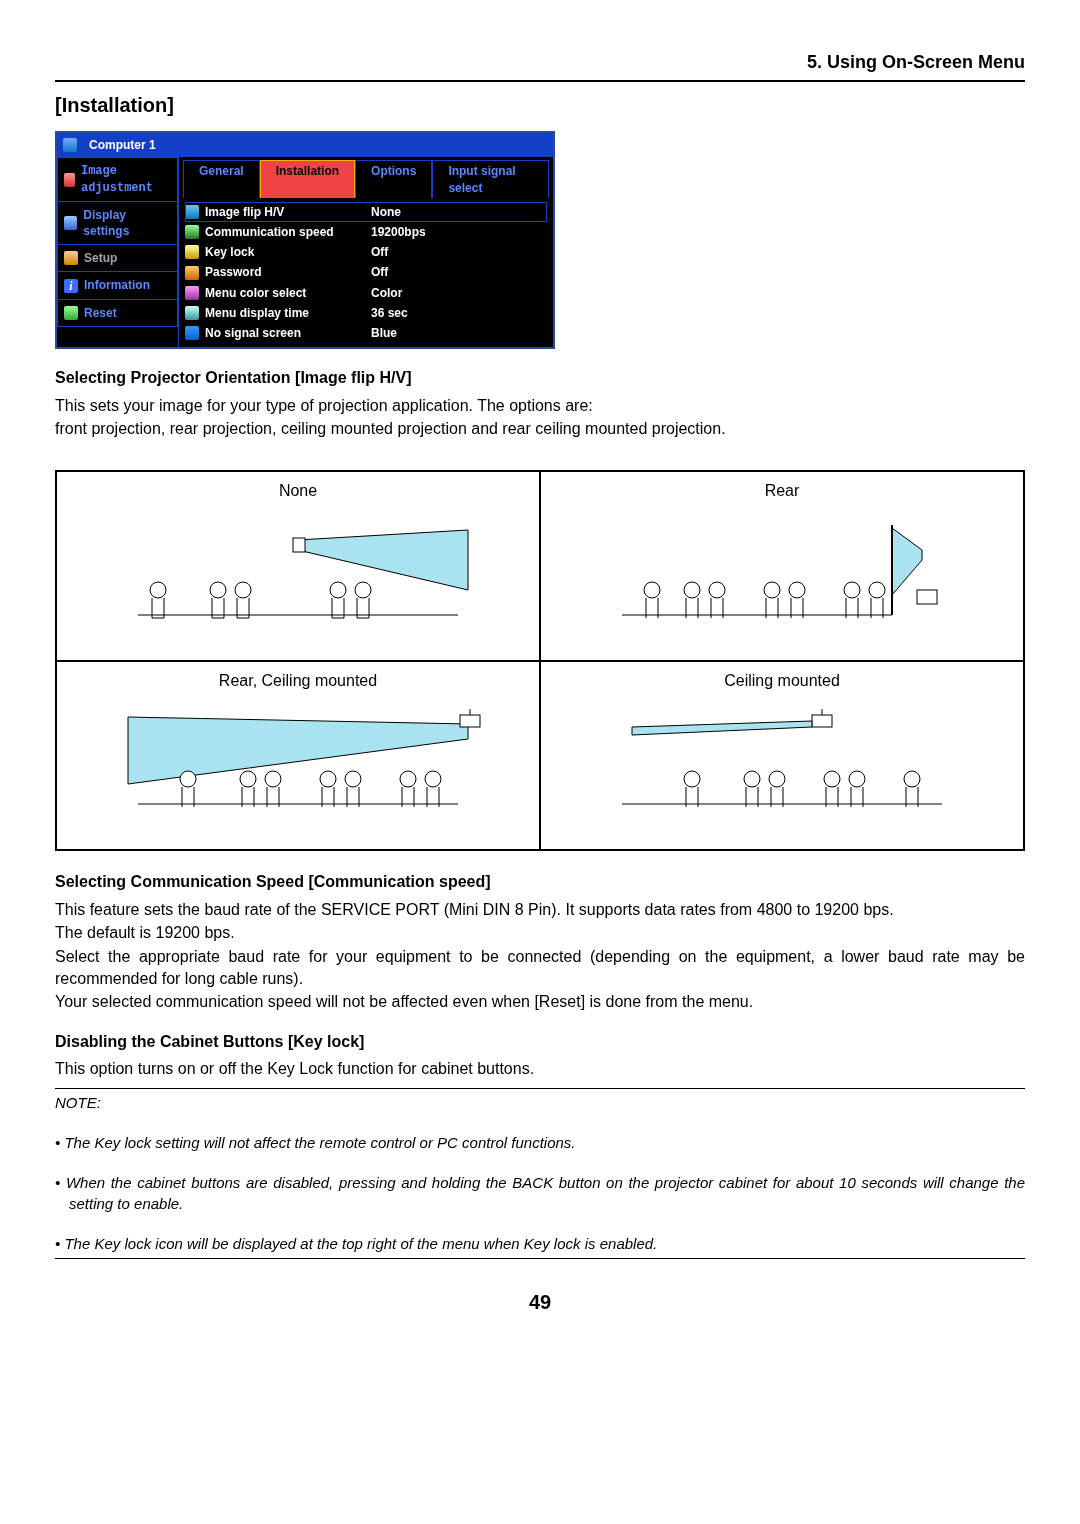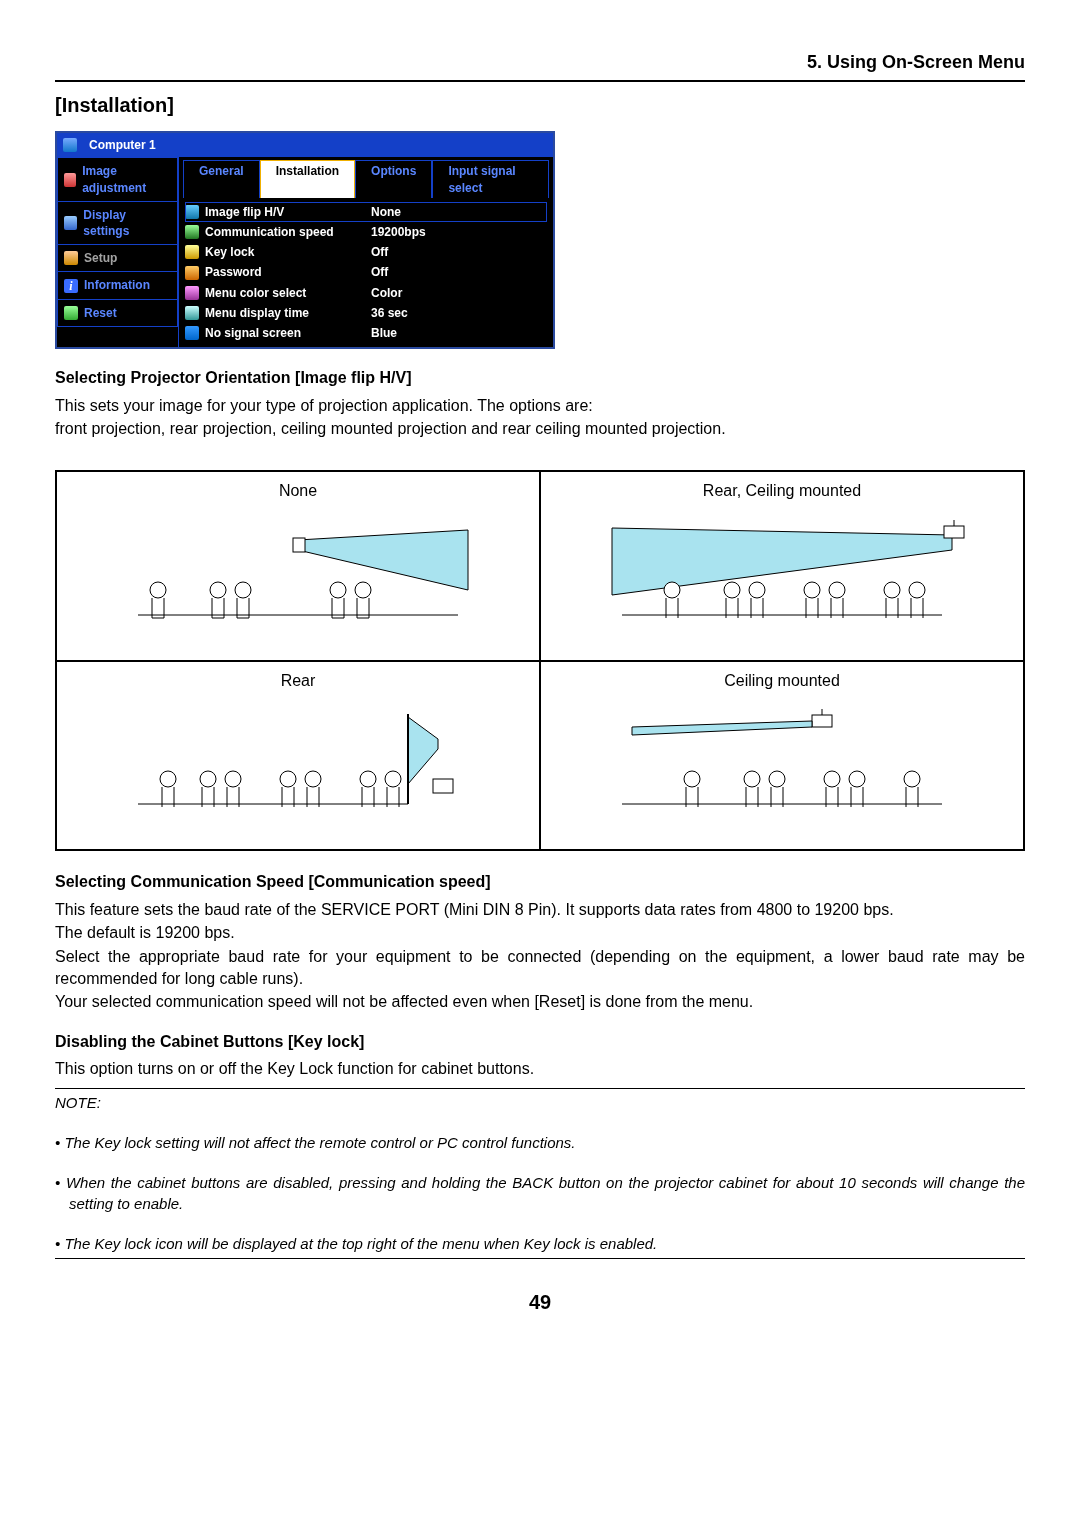--- a/index.html
+++ b/index.html
@@ -56,32 +56,32 @@
     background: #000;
     border-right: 1px solid #1440c8;
   }
   .osd-left .row {
     display:flex;align-items:center;gap:6px;
     padding:5px 6px;
     border:1px solid #1440c8;
     border-top:none;
     color:#5a86ff;
   }
-  .osd-left .row.first{border-top:1px solid #1440c8;}
+  .osd-left .row.first{border-top:1px solid #1440c8;font-family:Liberation Mono, monospace;}
   .osd-left .row.sel{color:#a3a3a3;}
   .osd-left .ic{width:14px;height:14px;border-radius:2px;display:inline-block;}
   .ic-img{background:linear-gradient(#f99,#c33);}
   .ic-disp{background:linear-gradient(#9cf,#36c);}
   .ic-setup{background:linear-gradient(#fc9,#c80);}
   .ic-info{background:#3a6cff;color:#fff;font-family:serif;font-style:italic;text-align:center;line-height:14px;font-weight:bold;}
   .ic-reset{background:linear-gradient(#9f9,#3a3);}
   .osd-right{flex:1;background:#000;}
   .osd-tabs{display:flex;gap:0;padding:3px 4px 0 4px;background:#000;}
   .osd-tab{border:1px solid #1440c8;border-bottom:none;padding:2px 15px;color:#5a86ff;background:#000;}
-  .osd-tab.active{background:#ffffff;color:#000;border-color:#f0b000;}
+  .osd-tab.active{background:#ef4444;color:#000;border-color:#f0b000;}
   .osd-list{padding:4px 6px;}
   .osd-item{display:flex;align-items:center;gap:6px;padding:2px 0;}
   .osd-item.sel{outline:1px solid #1440c8;outline-offset:-1px;}
   .osd-item .lab{width:180px;display:flex;align-items:center;gap:6px;}
   .osd-item .ic{width:14px;height:14px;border-radius:2px;display:inline-block;}
   .ic-flip{background:linear-gradient(#6cf,#17a);}
   .ic-comm{background:linear-gradient(#9f9,#272);}
   .ic-key{background:linear-gradient(#ff9,#c90);}
   .ic-pw{background:linear-gradient(#fc6,#c60);}
   .ic-col{background:linear-gradient(#f9f,#939);}
@@ -245,20 +245,61 @@
             </g>
           <g transform="translate(265,70)">
               <circle cx="0" cy="0" r="8"></circle>
               <path d="M-6 8 v20 M6 8 v20 M-6 28 h12" fill="none"></path>
             </g>
         </g>
       </svg>
     </div>
   </div>
   <div class="dcell">
+    <div class="dcell-label">Rear</div>
+    <div class="dcell-img">
+      <svg class="diag" viewBox="0 0 400 130">
+        <polygon points="310,8 310,75 340,40 340,30" fill="#a9e3ef" stroke="#000"></polygon>
+        <rect x="335" y="70" width="20" height="14" fill="#fff" stroke="#000"></rect>
+        <line x1="310" y1="5" x2="310" y2="95" stroke="#000" stroke-width="2"></line>
+        <line x1="40" y1="95" x2="310" y2="95" stroke="#000"></line>
+        <g stroke="#000" fill="#fff">
+          <g transform="translate(70,70)">
+              <circle cx="0" cy="0" r="8"></circle>
+              <path d="M-6 8 v20 M6 8 v20" fill="none"></path>
+            </g>
+          <g transform="translate(110,70)">
+              <circle cx="0" cy="0" r="8"></circle>
+              <path d="M-6 8 v20 M6 8 v20" fill="none"></path>
+            </g>
+          <g transform="translate(135,70)">
+              <circle cx="0" cy="0" r="8"></circle>
+              <path d="M-6 8 v20 M6 8 v20" fill="none"></path>
+            </g>
+          <g transform="translate(190,70)">
+              <circle cx="0" cy="0" r="8"></circle>
+              <path d="M-6 8 v20 M6 8 v20" fill="none"></path>
+            </g>
+          <g transform="translate(215,70)">
+              <circle cx="0" cy="0" r="8"></circle>
+              <path d="M-6 8 v20 M6 8 v20" fill="none"></path>
+            </g>
+          <g transform="translate(270,70)">
+              <circle cx="0" cy="0" r="8"></circle>
+              <path d="M-6 8 v20 M6 8 v20" fill="none"></path>
+            </g>
+          <g transform="translate(295,70)">
+              <circle cx="0" cy="0" r="8"></circle>
+              <path d="M-6 8 v20 M6 8 v20" fill="none"></path>
+            </g>
+        </g>
+      </svg>
+    </div>
+  </div>
+  <div class="dcell">
     <div class="dcell-label">Rear, Ceiling mounted</div>
     <div class="dcell-img">
       <svg class="diag" viewBox="0 0 400 130">
         <polygon points="30,8 30,75 370,30 370,15" fill="#a9e3ef" stroke="#000"></polygon>
         <rect x="362" y="6" width="20" height="12" fill="#fff" stroke="#000"></rect>
         <line x1="372" y1="0" x2="372" y2="6" stroke="#000"></line>
         <line x1="40" y1="95" x2="360" y2="95" stroke="#000"></line>
         <g stroke="#000" fill="#fff">
           <g transform="translate(90,70)">
               <circle cx="0" cy="0" r="8"></circle>
@@ -278,61 +319,20 @@
             </g>
           <g transform="translate(255,70)">
               <circle cx="0" cy="0" r="8"></circle>
               <path d="M-6 8 v20 M6 8 v20" fill="none"></path>
             </g>
           <g transform="translate(310,70)">
               <circle cx="0" cy="0" r="8"></circle>
               <path d="M-6 8 v20 M6 8 v20" fill="none"></path>
             </g>
           <g transform="translate(335,70)">
-              <circle cx="0" cy="0" r="8"></circle>
-              <path d="M-6 8 v20 M6 8 v20" fill="none"></path>
-            </g>
-        </g>
-      </svg>
-    </div>
-  </div>
-  <div class="dcell">
-    <div class="dcell-label">Rear</div>
-    <div class="dcell-img">
-      <svg class="diag" viewBox="0 0 400 130">
-        <polygon points="310,8 310,75 340,40 340,30" fill="#a9e3ef" stroke="#000"></polygon>
-        <rect x="335" y="70" width="20" height="14" fill="#fff" stroke="#000"></rect>
-        <line x1="310" y1="5" x2="310" y2="95" stroke="#000" stroke-width="2"></line>
-        <line x1="40" y1="95" x2="310" y2="95" stroke="#000"></line>
-        <g stroke="#000" fill="#fff">
-          <g transform="translate(70,70)">
-              <circle cx="0" cy="0" r="8"></circle>
-              <path d="M-6 8 v20 M6 8 v20" fill="none"></path>
-            </g>
-          <g transform="translate(110,70)">
-              <circle cx="0" cy="0" r="8"></circle>
-              <path d="M-6 8 v20 M6 8 v20" fill="none"></path>
-            </g>
-          <g transform="translate(135,70)">
-              <circle cx="0" cy="0" r="8"></circle>
-              <path d="M-6 8 v20 M6 8 v20" fill="none"></path>
-            </g>
-          <g transform="translate(190,70)">
-              <circle cx="0" cy="0" r="8"></circle>
-              <path d="M-6 8 v20 M6 8 v20" fill="none"></path>
-            </g>
-          <g transform="translate(215,70)">
-              <circle cx="0" cy="0" r="8"></circle>
-              <path d="M-6 8 v20 M6 8 v20" fill="none"></path>
-            </g>
-          <g transform="translate(270,70)">
-              <circle cx="0" cy="0" r="8"></circle>
-              <path d="M-6 8 v20 M6 8 v20" fill="none"></path>
-            </g>
-          <g transform="translate(295,70)">
               <circle cx="0" cy="0" r="8"></circle>
               <path d="M-6 8 v20 M6 8 v20" fill="none"></path>
             </g>
         </g>
       </svg>
     </div>
   </div>
   <div class="dcell">
     <div class="dcell-label">Ceiling mounted</div>
     <div class="dcell-img">

